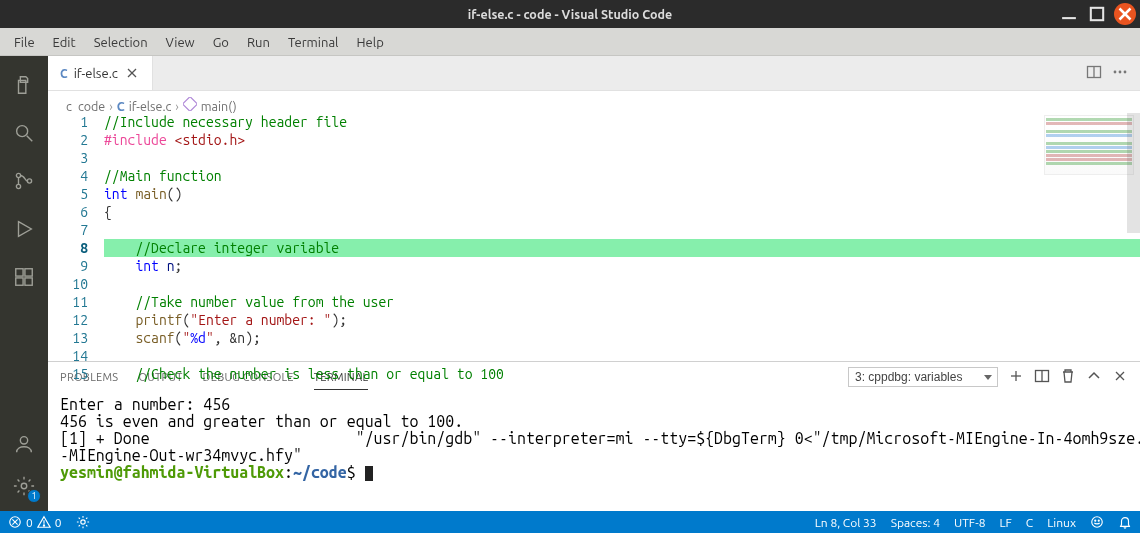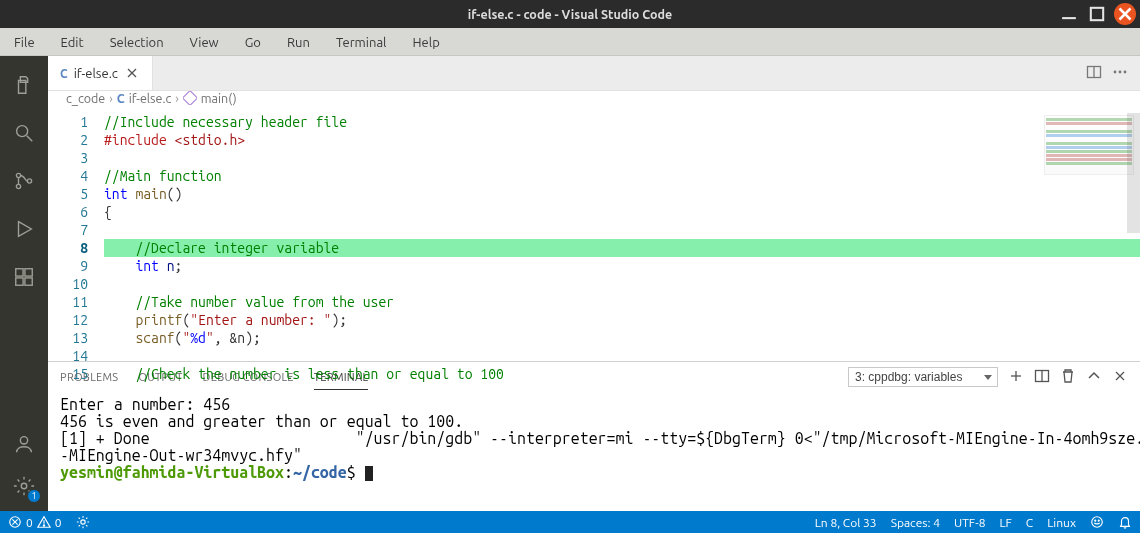--- a/index.html
+++ b/index.html
@@ -47,21 +47,21 @@
   }
   .wc.close { background: #e95420; color:#fff; }
 
   
   .menubar {
     height: 28px;
     background: #d8d8d5;
     display: flex;
     align-items: center;
     padding: 0 6px;
-    gap: 10px;
+    gap: 2px;
     border-bottom: 1px solid #c6c6c3;
   }
   .menubar .m {
     padding: 3px 8px;
     font-size: 13px;
     color: #3a3a3a;
     border-radius: 3px;
   }
 
   
@@ -138,21 +138,21 @@
     gap:10px;
     padding: 0 12px;
     color:#777;
   }
   .tabs-right svg{width:16px;height:16px;}
 
   
   .breadcrumbs {
     height: 22px;
     display: flex;
-    align-items: flex-start;
+    align-items: flex-end;
     gap: 4px;
     padding: 0 18px;
     font-size: 12.5px;
     color: #6f6f6f;
     background:#fff;
   }
   .breadcrumbs .sep { color:#999; }
   .breadcrumbs .lang { color:#5b88c2; font-weight:700; }
   .breadcrumbs .sym { color:#b089d8; }
 
@@ -172,21 +172,21 @@
     color: #237893;
     padding: 0 16px 0 0;
     line-height: 18px;
   }
   .gutter div { height: 18px; }
   .gutter .current { color:#0b5e7c; font-weight:600; }
   .codelines { flex:1; line-height:18px; }
   .codelines .row { height:18px; white-space:pre; }
   .codelines .hl { background:#86efac; }
   .tok-comment{color:#008000;}
-  .tok-include{color:#b91c1c;}
+  .tok-include{color:#ec4899;}
   .tok-hdr{color:#a31515;}
   .tok-kw{color:#0000ff;}
   .tok-fn{color:#795e26;}
   .tok-str{color:#a31515;}
   .tok-spec{color:#0000ff;}
   .tok-var{color:#001080;}
   .tok-punc{color:#333;}
 
   .minimap{
     position:absolute;

